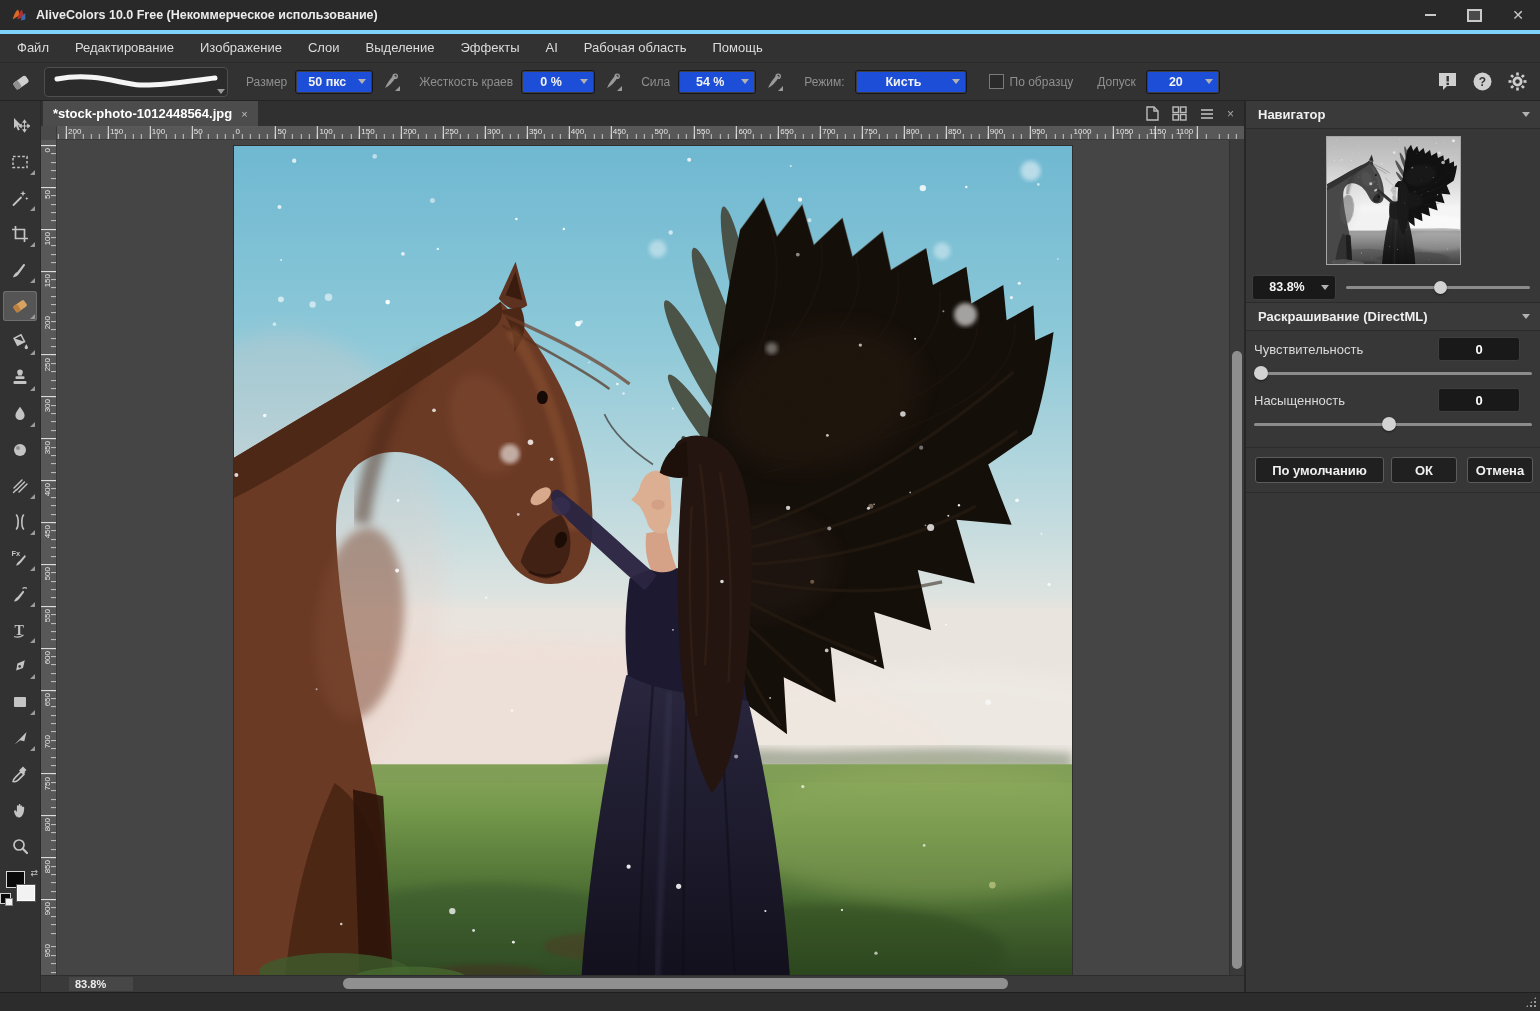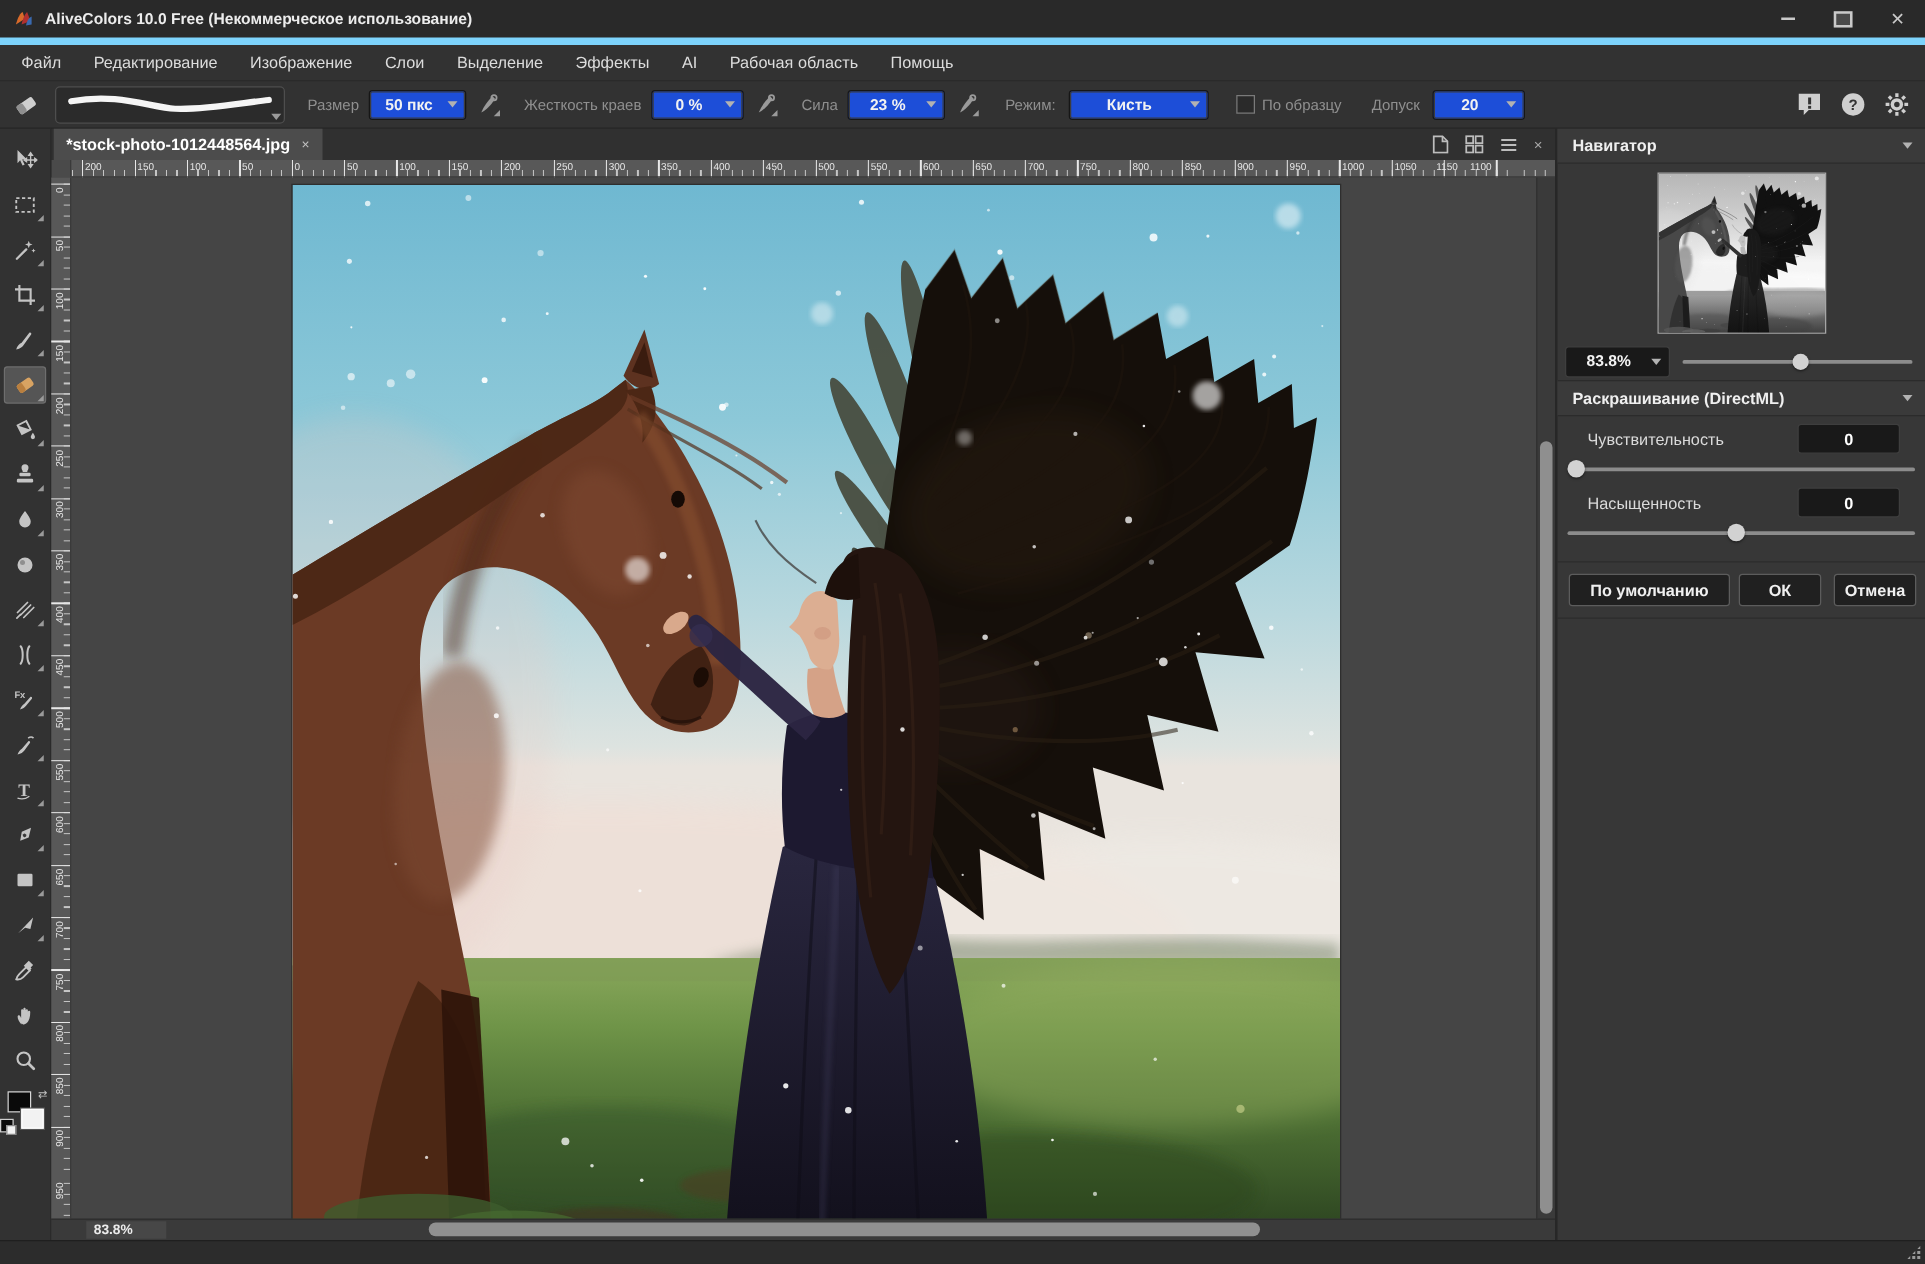--- a/index.html
+++ b/index.html
@@ -1,21 +1,21 @@
 <!DOCTYPE html>
 <html><head>
 <meta charset="utf-8">
 <style>
   html,body{margin:0;padding:0;width:1540px;height:1011px;overflow:hidden;
     font-family:"Liberation Sans","DejaVu Sans",sans-serif;background:#2a2a2a;
     -webkit-user-select:none;user-select:none;}
   .window{width:1540px;height:1011px;display:flex;flex-direction:column;background:#2a2a2a;color:#d9d9d9;}
 
   
-  .titlebar{height:30px;background:#292929;display:flex;align-items:center;border-bottom:6px solid #7dd3fc;flex:none;}
+  .titlebar{height:30px;background:#292929;display:flex;align-items:center;border-bottom:4px solid #7dd3fc;flex:none;}
   .app-logo{width:18px;height:18px;margin:0 8px 0 10px;}
   .title-text{font-size:12.5px;font-weight:bold;color:#ececec;}
   .win-controls{margin-left:auto;display:flex;align-items:center;height:100%;}
   .win-btn{width:44px;height:100%;display:flex;align-items:center;justify-content:center;color:#c9c9c9;}
   .glyph-min{width:11px;height:2px;background:#c9c9c9;}
   .glyph-max{width:11px;height:9px;border:2px solid #c9c9c9;background:#4a4a4a;}
   .glyph-close{font-size:14px;line-height:1;}
 
   
   .menubar{height:28px;background:#323232;display:flex;align-items:center;padding-left:4px;border-bottom:1px solid #2a2a2a;flex:none;}
@@ -86,21 +86,21 @@
   .panel-header .caret{margin-left:auto;margin-right:10px;}
   .thumbwrap{height:143px;display:flex;align-items:center;justify-content:center;flex:none;}
   .navthumb{border:1px solid #9a9a9a;filter:grayscale(1) brightness(1.07);display:block;}
   .zoomrow{height:30px;display:flex;align-items:center;flex:none;}
   .zoombox{width:82px;height:23px;margin-left:6px;background:#191919;border:1px solid #3e3e3e;border-radius:3px;display:flex;align-items:center;}
   .zoombox .val{flex:1;text-align:center;font-size:12.5px;font-weight:bold;color:#f4f4f4;}
   .slider{position:relative;height:14px;flex:1;margin:0 10px;}
   .slider .track{position:absolute;left:0;right:0;top:6px;height:3px;background:#8c8c8c;border-radius:2px;}
   .slider .knob{position:absolute;top:1px;width:13px;height:13px;background:#d2d2d2;border-radius:50%;box-shadow:0 1px 2px rgba(0,0,0,.5);}
   .param-row{height:26px;display:flex;align-items:center;flex:none;margin-top:5px;}
-  .param-row .p-label{font-size:13px;color:#dadada;margin-left:24px;}
+  .param-row .p-label{font-size:13px;color:#dadada;margin-left:8px;}
   .valuebox{margin-left:auto;margin-right:20px;width:80px;height:22px;background:#191919;border:1px solid #3e3e3e;border-radius:3px;display:flex;align-items:center;justify-content:center;font-size:13px;font-weight:bold;color:#ffffff;}
   .pslider{position:relative;height:18px;margin:2px 8px 0 8px;flex:none;}
   .pslider .track{position:absolute;left:0;right:0;top:8px;height:3px;background:#8c8c8c;border-radius:2px;}
   .pslider .knob{position:absolute;top:2px;width:14px;height:14px;background:#d2d2d2;border-radius:50%;box-shadow:0 1px 2px rgba(0,0,0,.5);}
   .btnrow{display:flex;align-items:center;margin-top:14px;padding-top:9px;border-top:1px solid #2c2c2c;flex:none;}
   .pbtn{height:24px;background:#202020;border:1px solid #5c5c5c;border-radius:3px;color:#f0f0f0;font-size:13px;font-weight:bold;display:flex;align-items:center;justify-content:center;text-align:center;}
   .btn-default{width:127px;margin-left:9px;}
   .btn-ok{width:64px;margin-left:7px;}
   .btn-cancel{width:64px;margin-left:10px;}
   .panel-empty{flex:1;border-top:1px solid #2c2c2c;margin-top:9px;}
@@ -177,21 +177,21 @@
       <span class="caret"></span>
     </div>
     <svg class="stylus" viewBox="0 0 20 20">
       <path d="M4 16 C8 14 12 10 15 5 L13 3 C9 7 6 11 4 16 Z" fill="#9a9a9a"></path>
       <circle cx="14.2" cy="4.2" r="2.1" fill="none" stroke="#9a9a9a" stroke-width="1.4"></circle>
       <path d="M14 19 L19 19 L19 14 Z" fill="#9a9a9a"></path>
     </svg>
 
     <span class="opt-label" style="margin-left:18px">Сила</span>
     <div class="dropdown" style="width:76px;margin-left:8px">
-      <span class="val">23 %</span>
+      <span class="val">54 %</span>
       <span class="caret"></span>
     </div>
     <svg class="stylus" viewBox="0 0 20 20">
       <path d="M4 16 C8 14 12 10 15 5 L13 3 C9 7 6 11 4 16 Z" fill="#9a9a9a"></path>
       <circle cx="14.2" cy="4.2" r="2.1" fill="none" stroke="#9a9a9a" stroke-width="1.4"></circle>
       <path d="M14 19 L19 19 L19 14 Z" fill="#9a9a9a"></path>
     </svg>
 
     <span class="opt-label" style="margin-left:20px">Режим:</span>
     <div class="dropdown" style="width:110px;margin-left:10px">

